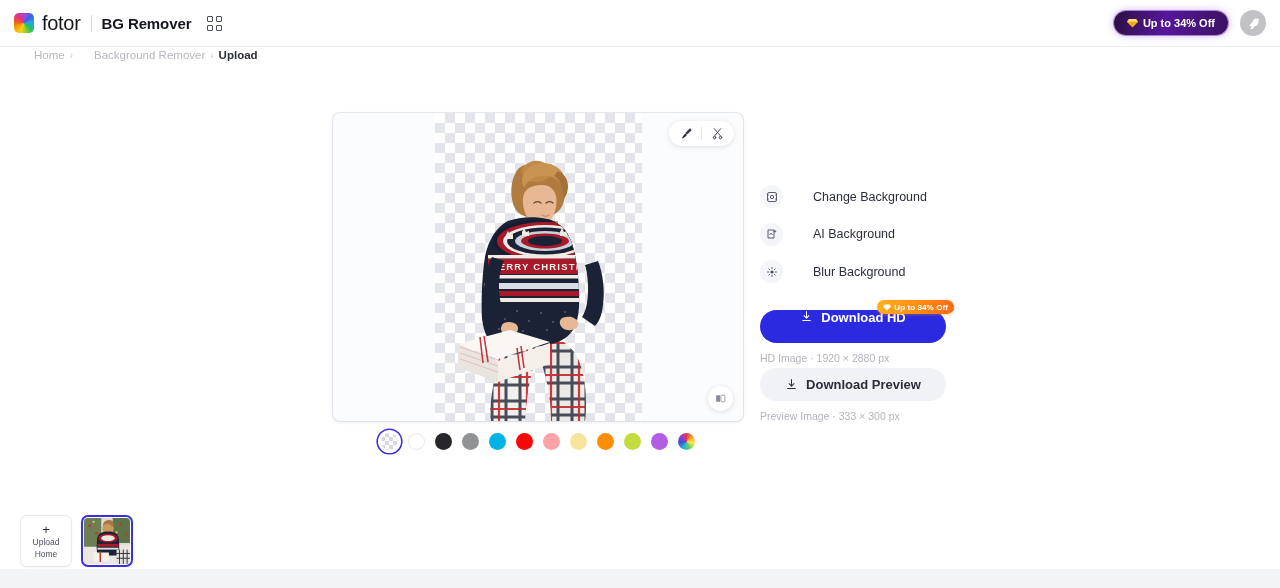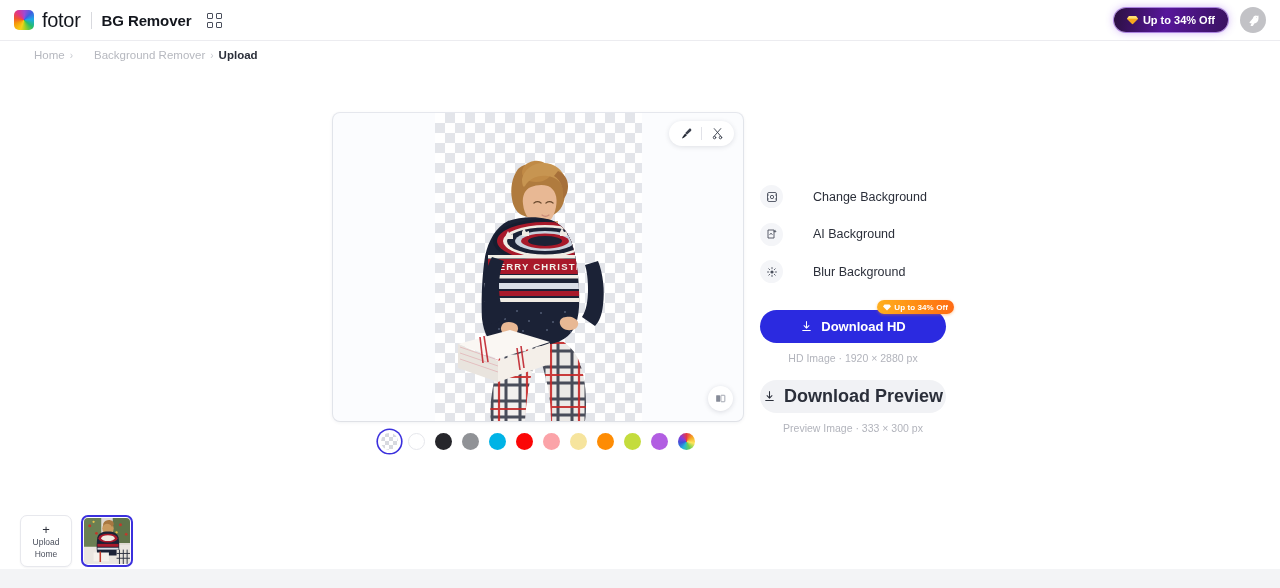--- a/index.html
+++ b/index.html
@@ -6,21 +6,21 @@
   html, body {
     width: 1280px; height: 588px;
     font-family: "Liberation Sans", sans-serif;
     background: #ffffff; color: #1f2430;
     overflow: hidden;
   }
   .page { position: relative; width: 1280px; height: 588px; background:#fff; }
 
   
   .topbar {
-    position: absolute; left:0; top:0; width:1280px; height:41px;
+    position: absolute; left:0; top:0; width:1280px; height:47px;
     background:#fff; border-bottom:1px solid #ececf0;
     display:flex; align-items:center;
   }
   .logo-mark {
     width:20px; height:20px; margin-left:14px; border-radius:5px;
     background:
       conic-gradient(from 200deg,
         #f7d117 0deg, #f59e0b 45deg, #f2562c 80deg,
         #e0338c 120deg, #9b4bd6 165deg, #3f5fe0 205deg,
         #1fa8e8 245deg, #25bd6c 290deg, #9ad126 330deg, #f7d117 360deg);
@@ -134,38 +134,38 @@
     width:23px; height:23px; border-radius:50%; background:#f4f5f8;
     display:flex; align-items:center; justify-content:center; flex:none;
   }
   .opt-label { font-size:12.5px; color:#2b2f3a; }
 
   .dl-wrap { position:relative; margin-top:22px; }
   .btn-hd {
     position:relative; width:186px; height:33px; border-radius:17px;
     background:#2b2ae0; color:#fff; border:none; cursor:pointer;
     font-size:13px; font-weight:700; font-family:inherit;
-    display:flex; align-items:center; justify-content:center; gap:8px;
+    display:flex; align-items:flex-start; justify-content:center; gap:8px;
   }
   .sale-badge {
     position:absolute; right:-4px; top:-10px; height:14px; padding:0 6px;
     border-radius:8px;
     background:linear-gradient(95deg,#ffb01f 0%,#ff8a13 55%,#ff6a14 100%);
     color:#fff; font-size:8px; font-weight:700; letter-spacing:.1px;
     display:flex; align-items:center; gap:3px; white-space:nowrap;
     box-shadow:0 1px 3px rgba(255,130,20,.4);
   }
   .dl-note {
-    width:186px; text-align:center; font-size:10.5px;
+    width:186px; text-align:left; font-size:10.5px;
     color:#b2b4bc; margin-top:9px;
   }
   .btn-prev {
-    width:186px; height:33px; border-radius:17px; margin-top:16px;
+    width:186px; height:33px; border-radius:17px; margin-top:4px;
     background:#f1f2f5; color:#2b2f3a; border:none; cursor:pointer;
-    font-size:18px; font-weight:700; font-family:inherit;
+    font-size:13px; font-weight:700; font-family:inherit;
     display:flex; align-items:center; justify-content:center; gap:8px;text-align:right;
   }
 
   
   .thumbs { position:absolute; left:20px; top:515px; display:flex; gap:9px; }
   .thumb {
     width:52px; height:52px; border-radius:7px; cursor:pointer;
     display:flex; flex-direction:column; align-items:center; justify-content:center;
   }
   .thumb.upload {

